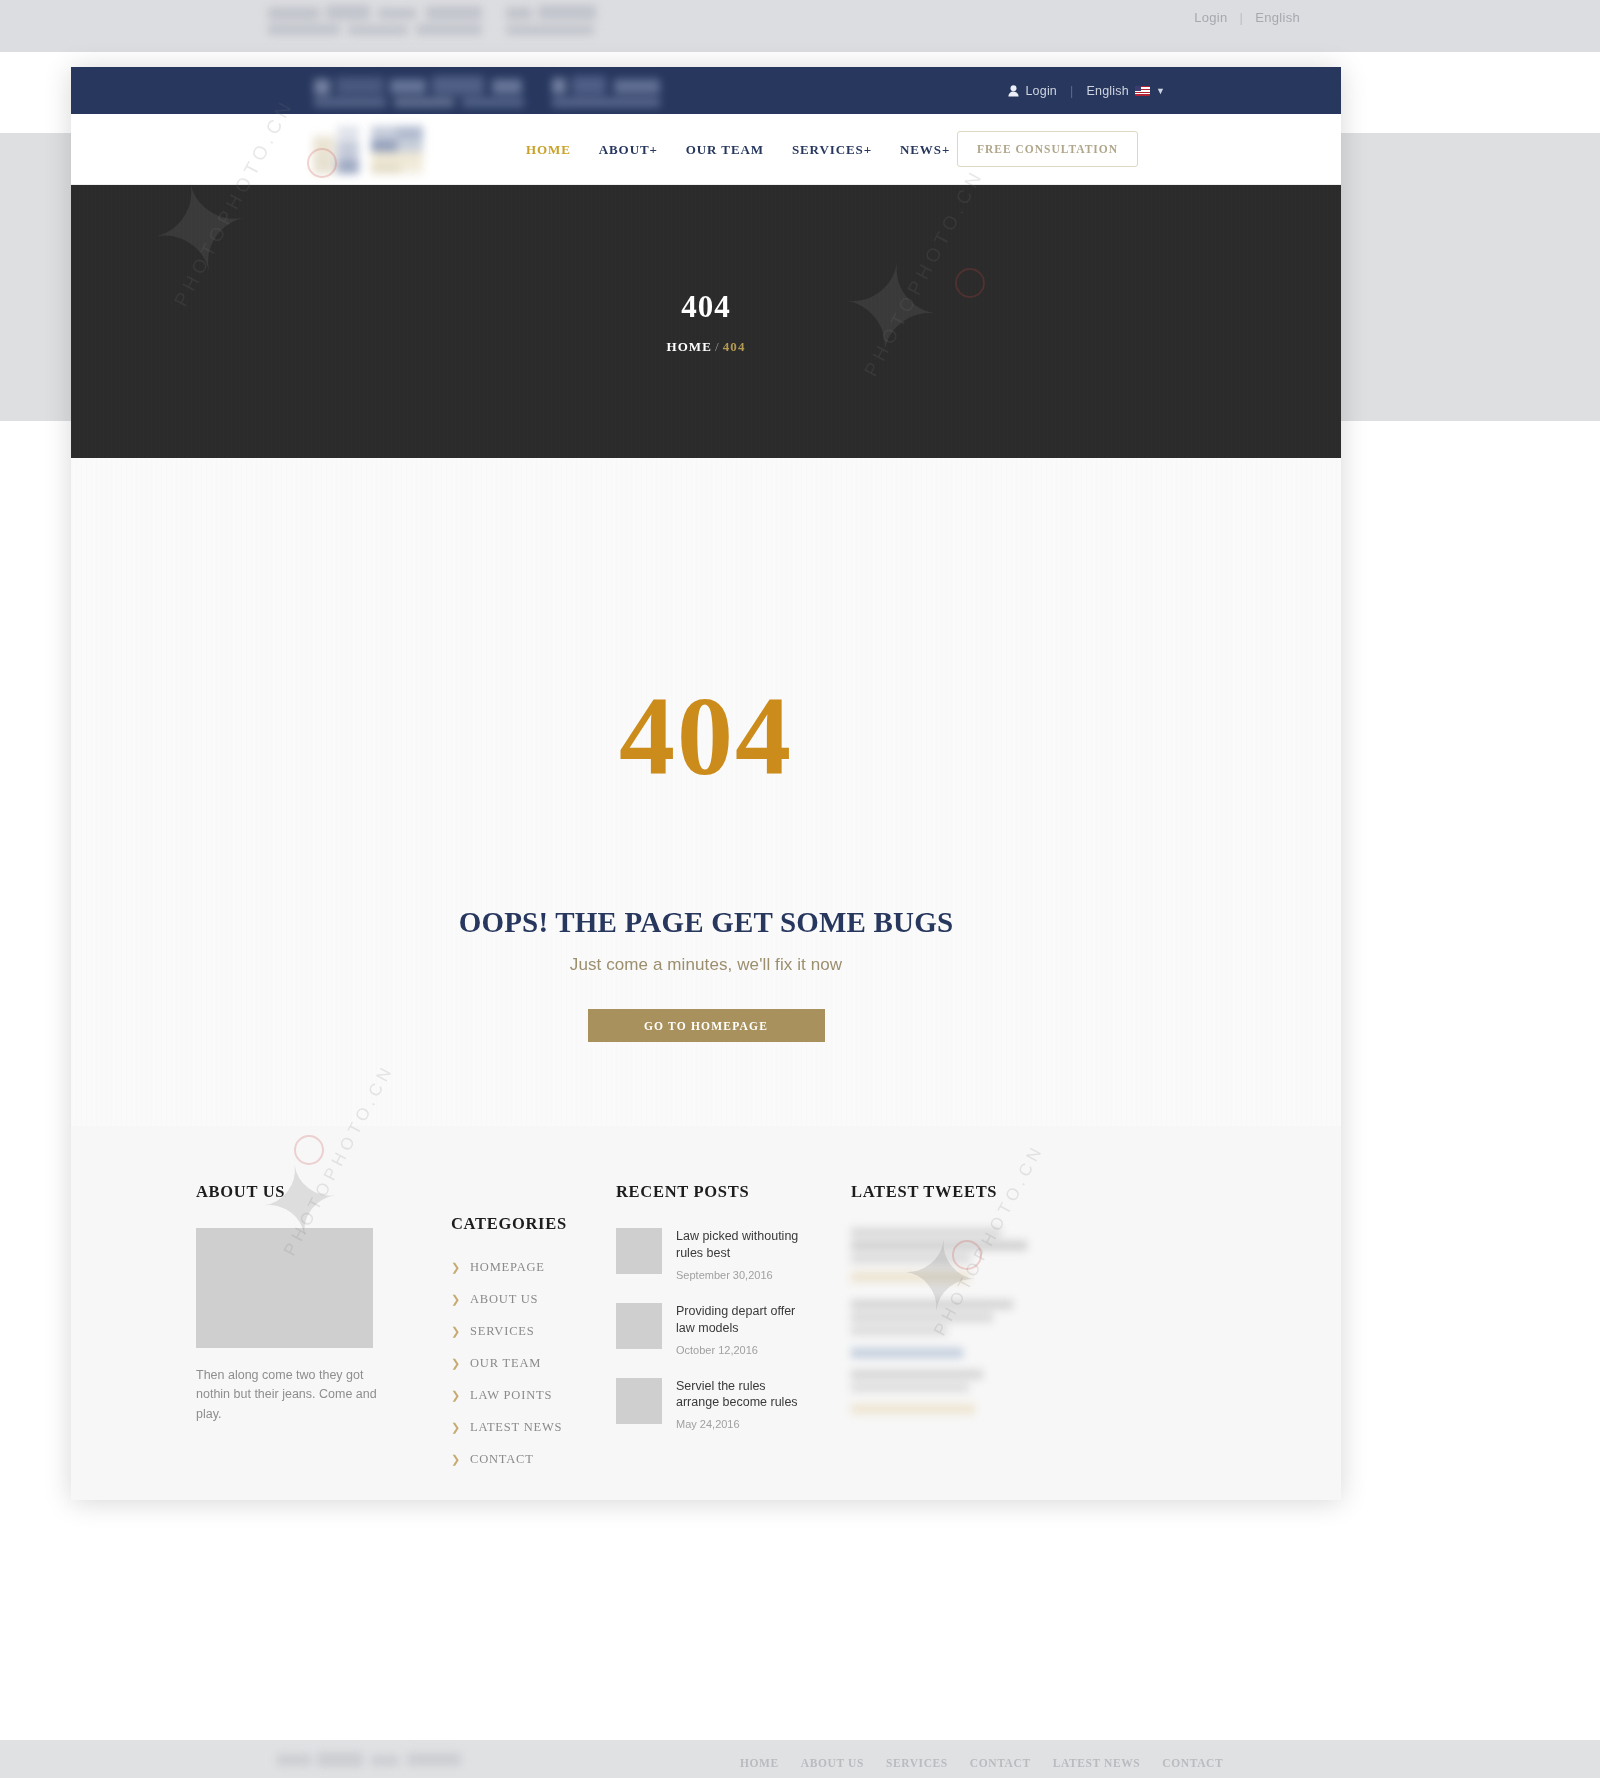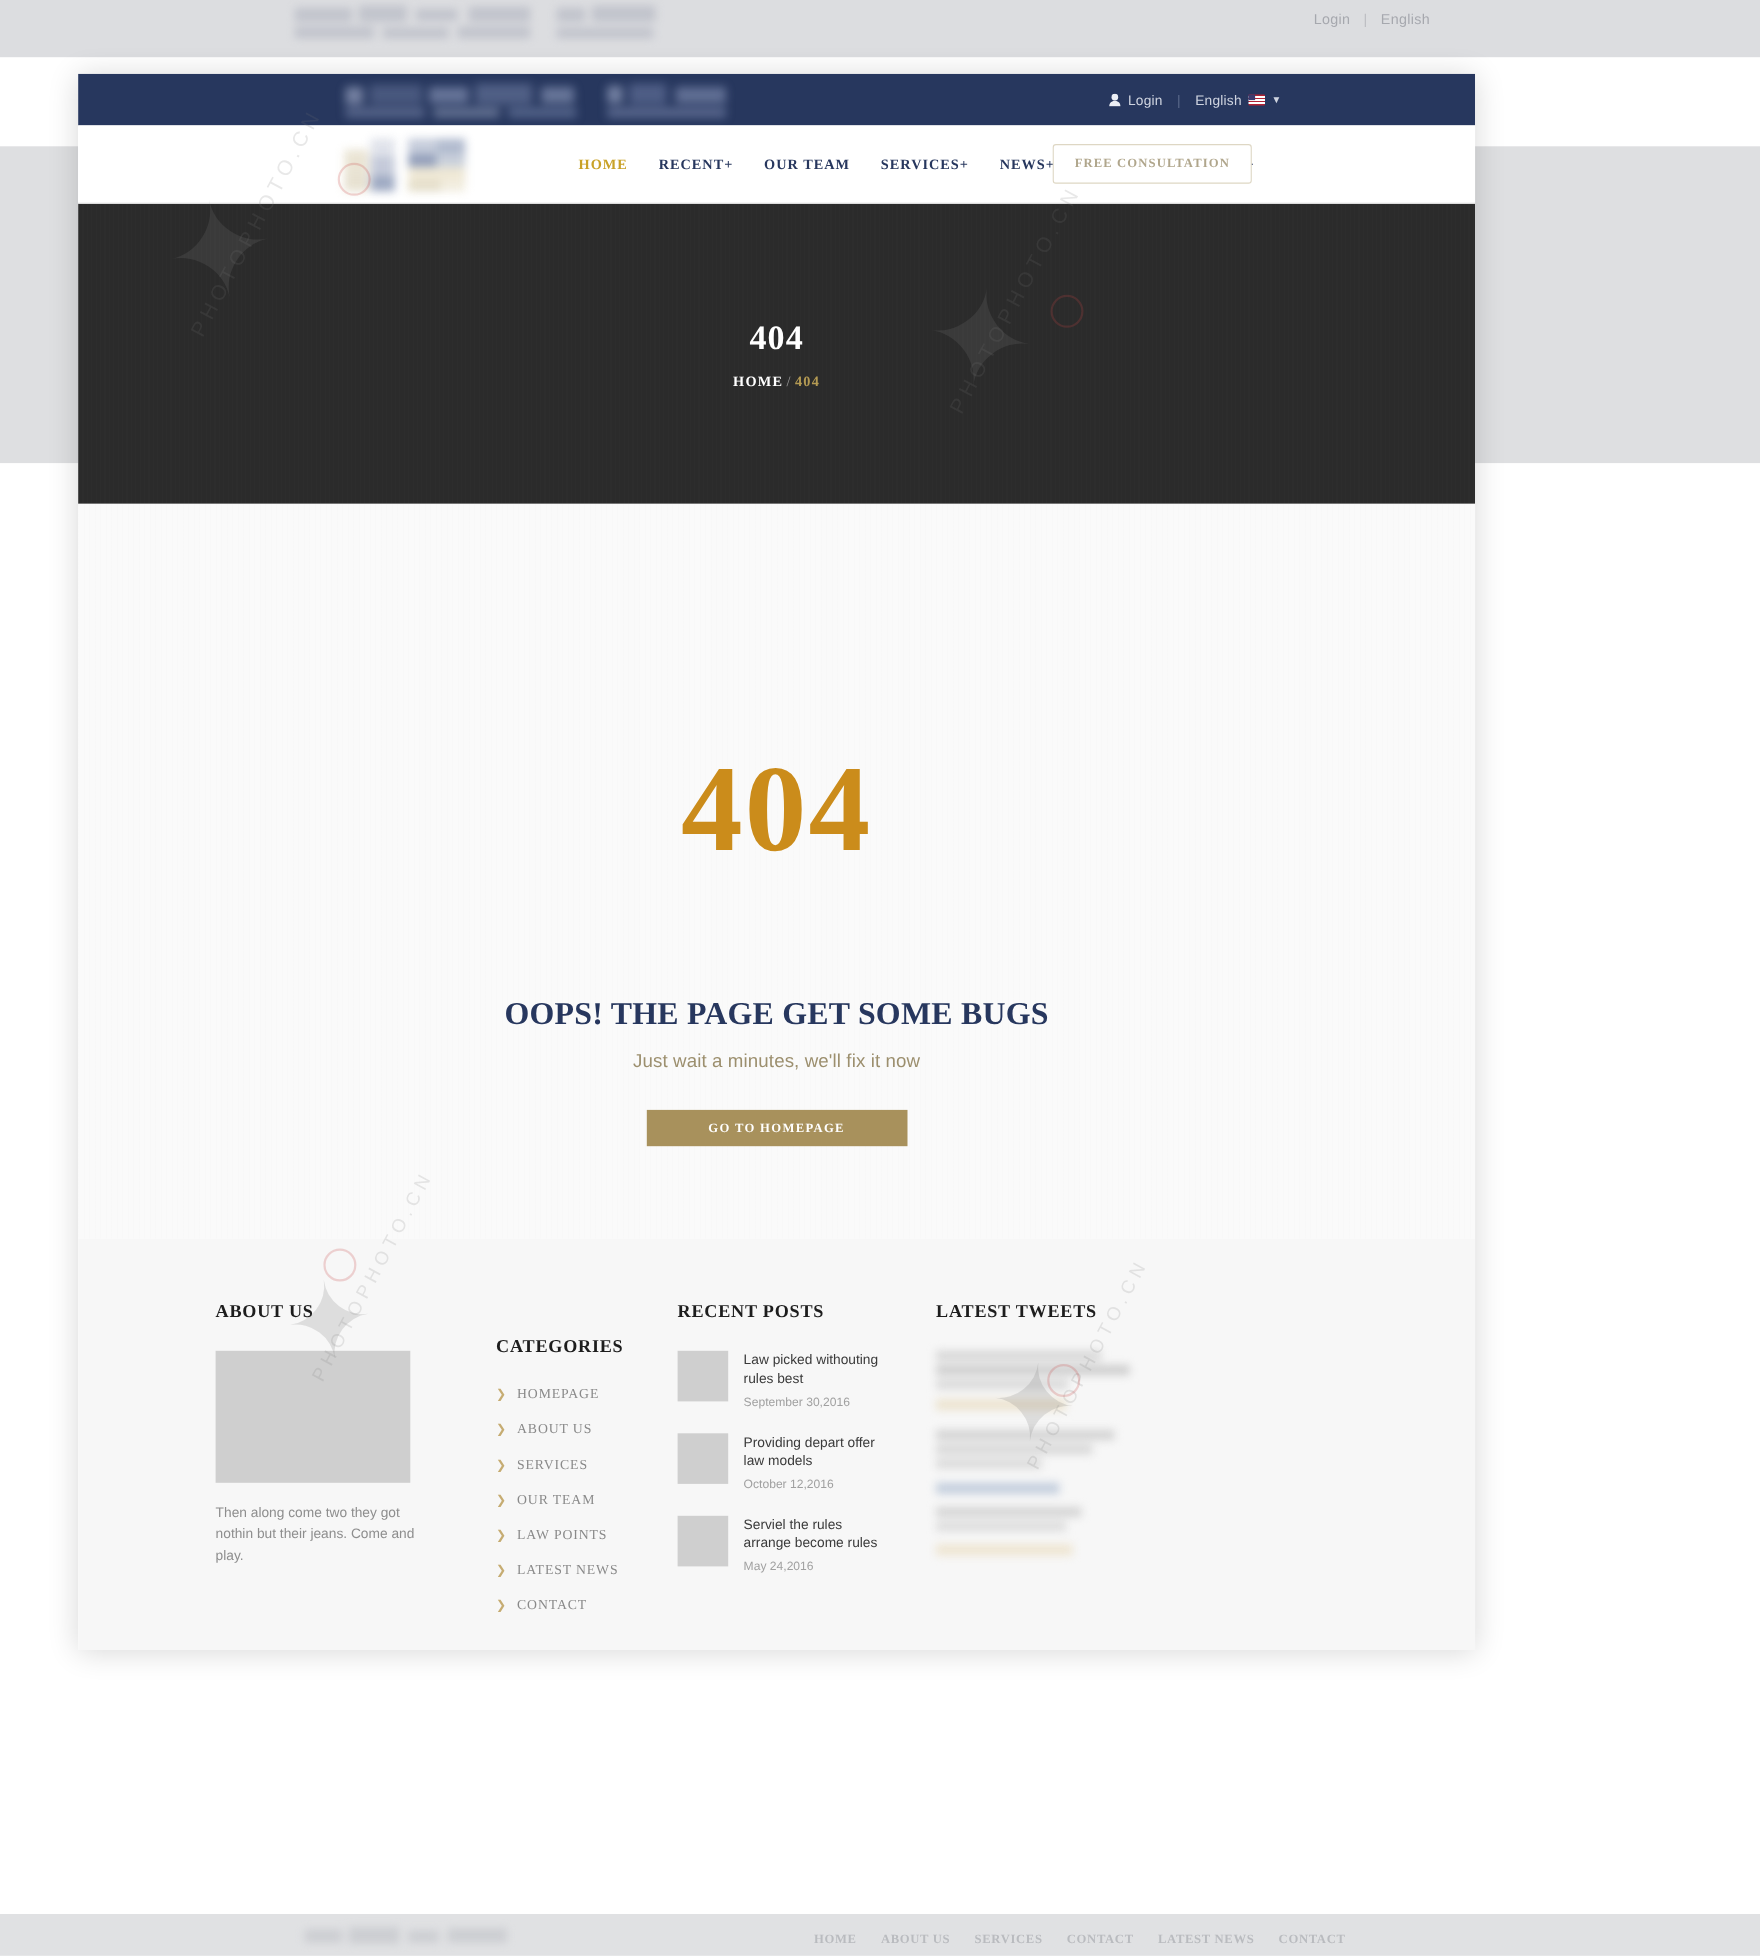--- a/index.html
+++ b/index.html
@@ -318,42 +318,42 @@
       <i style="left:86px;top:0;width:26px;height:14px;background:#aeb8cd;"></i>
       <i style="left:60px;top:14px;width:26px;height:12px;background:#8f9cb8;"></i>
       <i style="left:86px;top:14px;width:26px;height:12px;background:#c7ced9;"></i>
       <i style="left:60px;top:26px;width:52px;height:12px;background:#eee7d3;"></i>
       <i style="left:60px;top:38px;width:30px;height:10px;background:#e3dcc6;"></i>
       <i style="left:90px;top:38px;width:22px;height:10px;background:#f1ecdd;"></i>
     </div>
 
     <nav class="mainnav">
       <a href="#" class="active">HOME</a>
-      <a href="#">RECENT+</a>
+      <a href="#">ABOUT+</a>
       <a href="#">OUR TEAM</a>
       <a href="#">SERVICES+</a>
       <a href="#">NEWS+</a>
       <a href="#">CONTACT</a>
       <a href="#">PAGES+</a>
     </nav>
 
     <button class="consult-btn">FREE CONSULTATION</button>
   </div>
 
   <div class="hero">
     <div class="hero-title">404</div>
     <div class="hero-crumb">
       <span>HOME</span><span class="slash">/</span><span class="cur">404</span>
     </div>
   </div>
 
   <div class="error-body">
     <div class="err-code">404</div>
     <div class="err-head">OOPS! THE PAGE GET SOME BUGS</div>
-    <div class="err-sub">Just wait a minutes, we'll fix it now</div>
+    <div class="err-sub">Just come a minutes, we'll fix it now</div>
     <button class="home-btn">GO TO HOMEPAGE</button>
   </div>
 
   <div class="footer-widgets">
     <div class="fw-inner">
 
       <div class="fw-col c1">
         <div class="fw-title">ABOUT US</div>
         <div class="about-thumb"></div>
         <div class="about-text">Then along come two they got nothin but their jeans. Come and play.</div>

